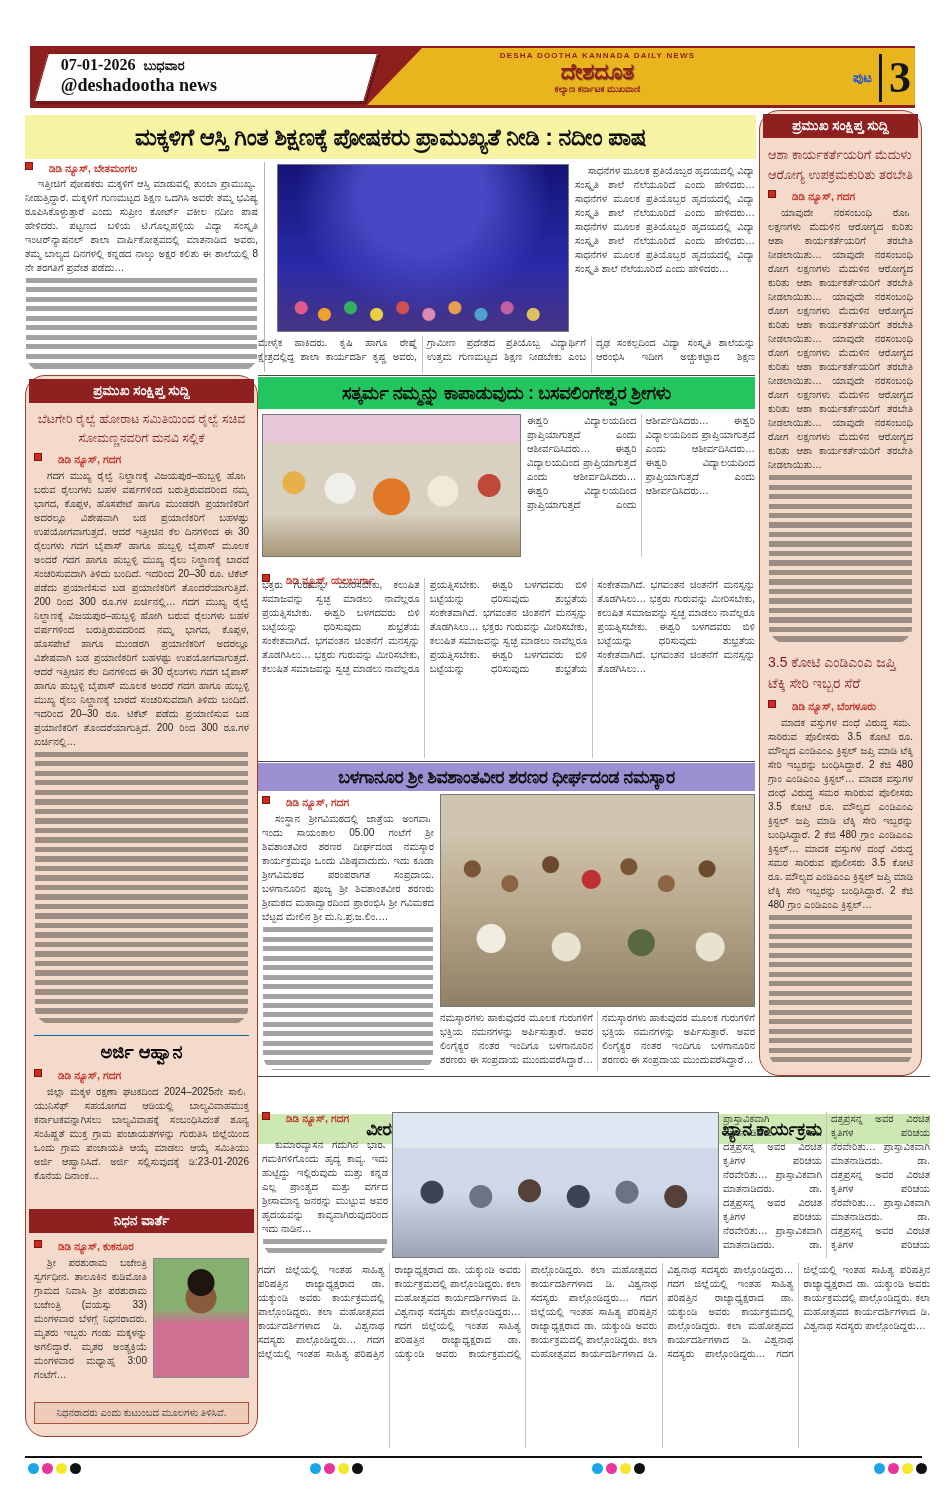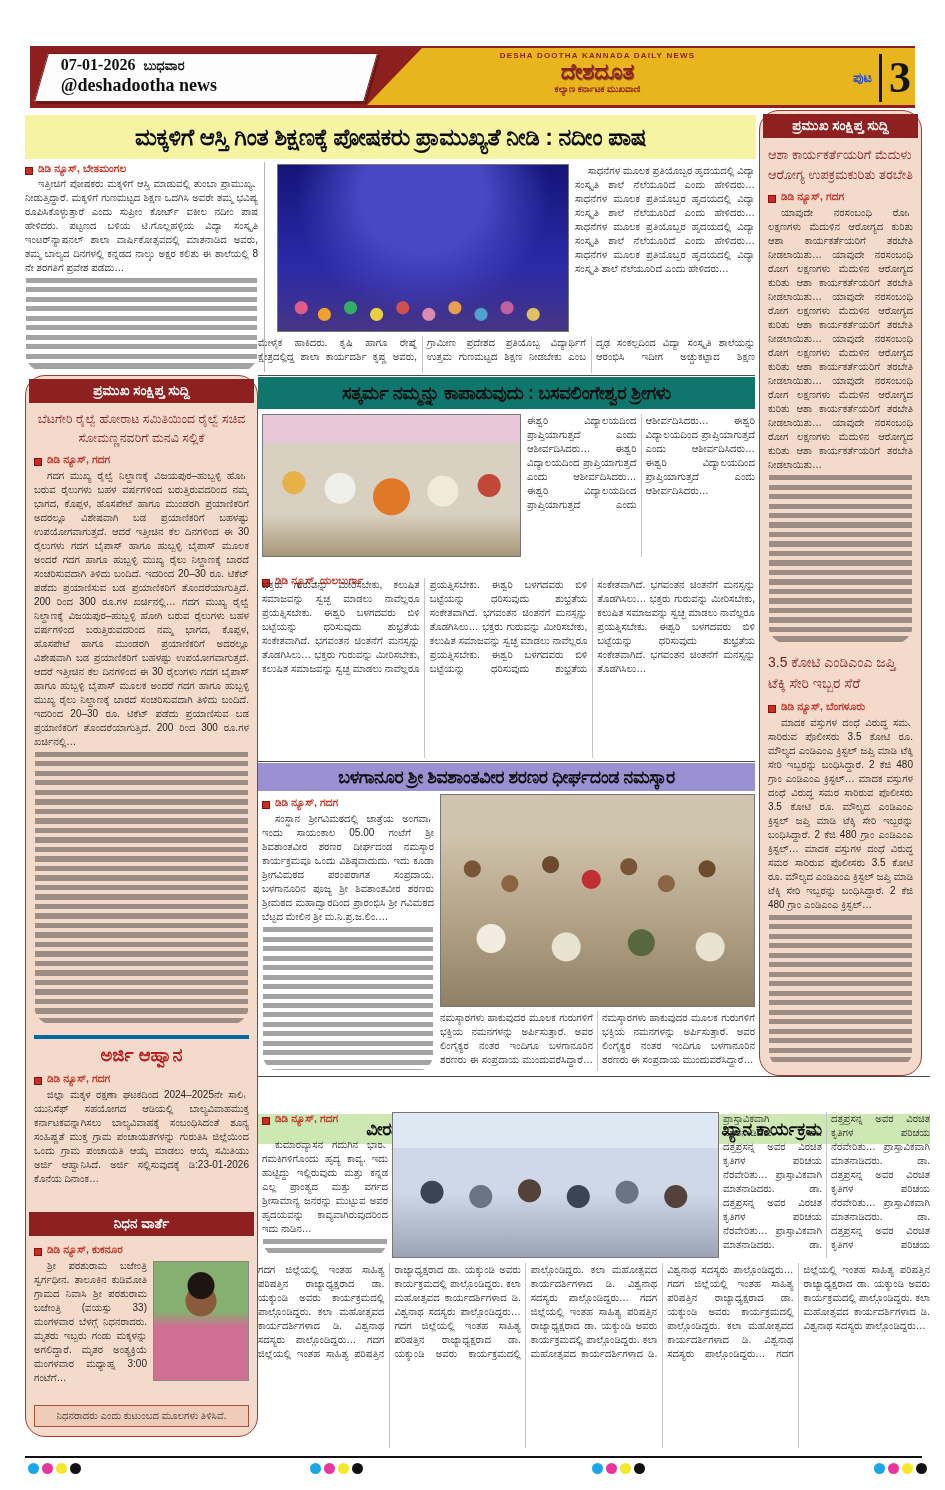--- a/index.html
+++ b/index.html
@@ -23,39 +23,39 @@
   .mh-logo{font-size:22px;font-weight:bold;line-height:1.05;text-shadow:1px 1px 0 rgba(40,10,10,.4);}
   .mh-sub{font-size:9px;font-weight:bold;margin-top:1px;}
   .mh-page{position:absolute;right:4px;top:3px;height:54px;display:flex;align-items:center;gap:7px;}
   .pg-label{font-size:13px;font-weight:bold;color:#1d4ed8;}
   .pg-bar{width:3px;height:48px;background:#151515;}
   .pg-num{font-family:"Liberation Serif", serif;font-size:44px;font-weight:bold;color:#151515;line-height:1;}
   
   .hbar{display:flex;align-items:center;justify-content:center;font-weight:bold;color:#0e0e0e;
     text-align:center;white-space:nowrap;overflow:hidden;letter-spacing:-0.4px;}
   
-  .byline{display:flex;align-items:flex-end;gap:5px;color:#c0372a;font-weight:bold;font-size:10.5px;}
+  .byline{display:flex;align-items:flex-start;gap:16px;color:#c0372a;font-weight:bold;font-size:10.5px;}
   .byline .sq{width:6px;height:6px;background:#cc2b20;border:1px solid #7e1410;flex:0 0 auto;}
   .bt{font-size:10px;line-height:1.4;text-align:justify;color:#242424;overflow:hidden;}
   .bt .txt{text-indent:13px;display:block;}
   .flexcol{display:flex;flex-direction:column;border-radius:20px;}
   .fill{flex:1 1 auto;min-height:0;margin:3px 1px 2px;
     background:repeating-linear-gradient(to bottom, rgba(35,35,35,.42) 0 5px, transparent 5px 9.5px);}
   .cols2{column-count:2;column-gap:9px;column-rule:1px solid #c4c4c4;}
   .cols3{column-count:3;column-gap:10px;column-rule:1px solid #c4c4c4;}
   .cols5{column-count:5;column-gap:10px;column-rule:1px solid #c4c4c4;}
   
   .panel{background:#f4dacb;border:1px solid #a03c2d;box-sizing:border-box;padding-top:3px;}
   .band{background:#8e2020;color:#fff;font-weight:bold;text-align:center;font-size:13.5px;
     padding:4px 0;margin:0 3px 5px;}
   .panel-head{font-weight:normal;color:#7f1d1d;text-align:center;line-height:1.5;padding:2px 5px 3px;}
   .panel .byline{margin:2px 8px 3px;}
   .pbody{margin:0 8px;}
-  .arji-title{font-size:18px;font-weight:bold;color:#b91c1c;text-align:center;
-    margin:10px 8px 4px;padding-top:6px;border-top:4px solid #0369a1;}
+  .arji-title{font-size:18px;font-weight:bold;color:#000000;text-align:center;
+    margin:10px 8px 4px;padding-top:6px;border-top:1px solid #0369a1;}
   .nid-note{margin:6px 8px;border:1px solid #a5513c;background:#efccba;font-size:10px;
     padding:4px 5px;text-align:center;color:#333;}
   .portrait{float:right;width:94px;height:118px;margin:2px 0 3px 6px;border:1px solid #888;}
   
   .photo{border:1px solid #777;box-sizing:border-box;}
   .vline{background:#b5b5b5;width:1px;}
   .hline{background:#4a4a4a;height:1px;}
   .footrule{background:#111;}
   .dots{display:flex;gap:3px;}
   .dot{width:11px;height:11px;border-radius:50%;}
@@ -170,21 +170,21 @@
   <div class="byline">
     <span class="sq"></span>
     <span>ಡಿಡಿ ನ್ಯೂಸ್, ಬೆಂಗಳೂರು</span>
   </div>
   <div class="pbody bt flexcol" style="flex:1;margin-bottom:6px;">
     <span class="txt">ಮಾದಕ ವಸ್ತುಗಳ ದಂಧೆ ವಿರುದ್ಧ ಸಮರ ಸಾರಿರುವ ಪೊಲೀಸರು 3.5 ಕೋಟಿ ರೂ. ಮೌಲ್ಯದ ಎಂಡಿಎಂಎ ಕ್ರಿಸ್ಟಲ್ ಜಪ್ತಿ ಮಾಡಿ ಟೆಕ್ಕಿ ಸೇರಿ ಇಬ್ಬರನ್ನು ಬಂಧಿಸಿದ್ದಾರೆ. 2 ಕೆಜಿ 480 ಗ್ರಾಂ ಎಂಡಿಎಂಎ ಕ್ರಿಸ್ಟಲ್… ಮಾದಕ ವಸ್ತುಗಳ ದಂಧೆ ವಿರುದ್ಧ ಸಮರ ಸಾರಿರುವ ಪೊಲೀಸರು 3.5 ಕೋಟಿ ರೂ. ಮೌಲ್ಯದ ಎಂಡಿಎಂಎ ಕ್ರಿಸ್ಟಲ್ ಜಪ್ತಿ ಮಾಡಿ ಟೆಕ್ಕಿ ಸೇರಿ ಇಬ್ಬರನ್ನು ಬಂಧಿಸಿದ್ದಾರೆ. 2 ಕೆಜಿ 480 ಗ್ರಾಂ ಎಂಡಿಎಂಎ ಕ್ರಿಸ್ಟಲ್… ಮಾದಕ ವಸ್ತುಗಳ ದಂಧೆ ವಿರುದ್ಧ ಸಮರ ಸಾರಿರುವ ಪೊಲೀಸರು 3.5 ಕೋಟಿ ರೂ. ಮೌಲ್ಯದ ಎಂಡಿಎಂಎ ಕ್ರಿಸ್ಟಲ್ ಜಪ್ತಿ ಮಾಡಿ ಟೆಕ್ಕಿ ಸೇರಿ ಇಬ್ಬರನ್ನು ಬಂಧಿಸಿದ್ದಾರೆ. 2 ಕೆಜಿ 480 ಗ್ರಾಂ ಎಂಡಿಎಂಎ ಕ್ರಿಸ್ಟಲ್…</span>
     <span class="fill"></span>
   </div>
 </div>
 
-<div class="abs hbar" style="left:258px;top:377px;width:497px;height:32px;background:#0f766e;font-size:18px;">ಸತ್ಕರ್ಮ ನಮ್ಮನ್ನು ಕಾಪಾಡುವುದು : ಬಸವಲಿಂಗೇಶ್ವರ ಶ್ರೀಗಳು</div>
+<div class="abs hbar" style="left:258px;top:377px;width:497px;height:32px;background:#22c55e;font-size:18px;">ಸತ್ಕರ್ಮ ನಮ್ಮನ್ನು ಕಾಪಾಡುವುದು : ಬಸವಲಿಂಗೇಶ್ವರ ಶ್ರೀಗಳು</div>
 
 <div class="abs photo" style="left:262px;top:414px;width:259px;height:143px;background:
   radial-gradient(circle at 50% 58%, #e07828 0 18px, transparent 19px),
   radial-gradient(circle at 30% 52%, #f0f0ea 0 15px, transparent 16px),
   radial-gradient(circle at 70% 54%, #f0ead8 0 15px, transparent 16px),
   radial-gradient(circle at 12% 48%, #e8b048 0 11px, transparent 12px),
   radial-gradient(circle at 88% 50%, #c04838 0 11px, transparent 12px),
   linear-gradient(#e8c8d8 0 20%, #d8d0c0 20% 70%, #a89878 100%);"></div>
 
 <div class="abs bt cols2" style="left:527px;top:414px;width:228px;height:143px;">ಈಶ್ವರಿ ವಿದ್ಯಾಲಯದಿಂದ ಪ್ರಾಪ್ತಿಯಾಗುತ್ತದೆ ಎಂದು ಆಶೀರ್ವದಿಸಿದರು… ಈಶ್ವರಿ ವಿದ್ಯಾಲಯದಿಂದ ಪ್ರಾಪ್ತಿಯಾಗುತ್ತದೆ ಎಂದು ಆಶೀರ್ವದಿಸಿದರು… ಈಶ್ವರಿ ವಿದ್ಯಾಲಯದಿಂದ ಪ್ರಾಪ್ತಿಯಾಗುತ್ತದೆ ಎಂದು ಆಶೀರ್ವದಿಸಿದರು… ಈಶ್ವರಿ ವಿದ್ಯಾಲಯದಿಂದ ಪ್ರಾಪ್ತಿಯಾಗುತ್ತದೆ ಎಂದು ಆಶೀರ್ವದಿಸಿದರು… ಈಶ್ವರಿ ವಿದ್ಯಾಲಯದಿಂದ ಪ್ರಾಪ್ತಿಯಾಗುತ್ತದೆ ಎಂದು ಆಶೀರ್ವದಿಸಿದರು…</div>

